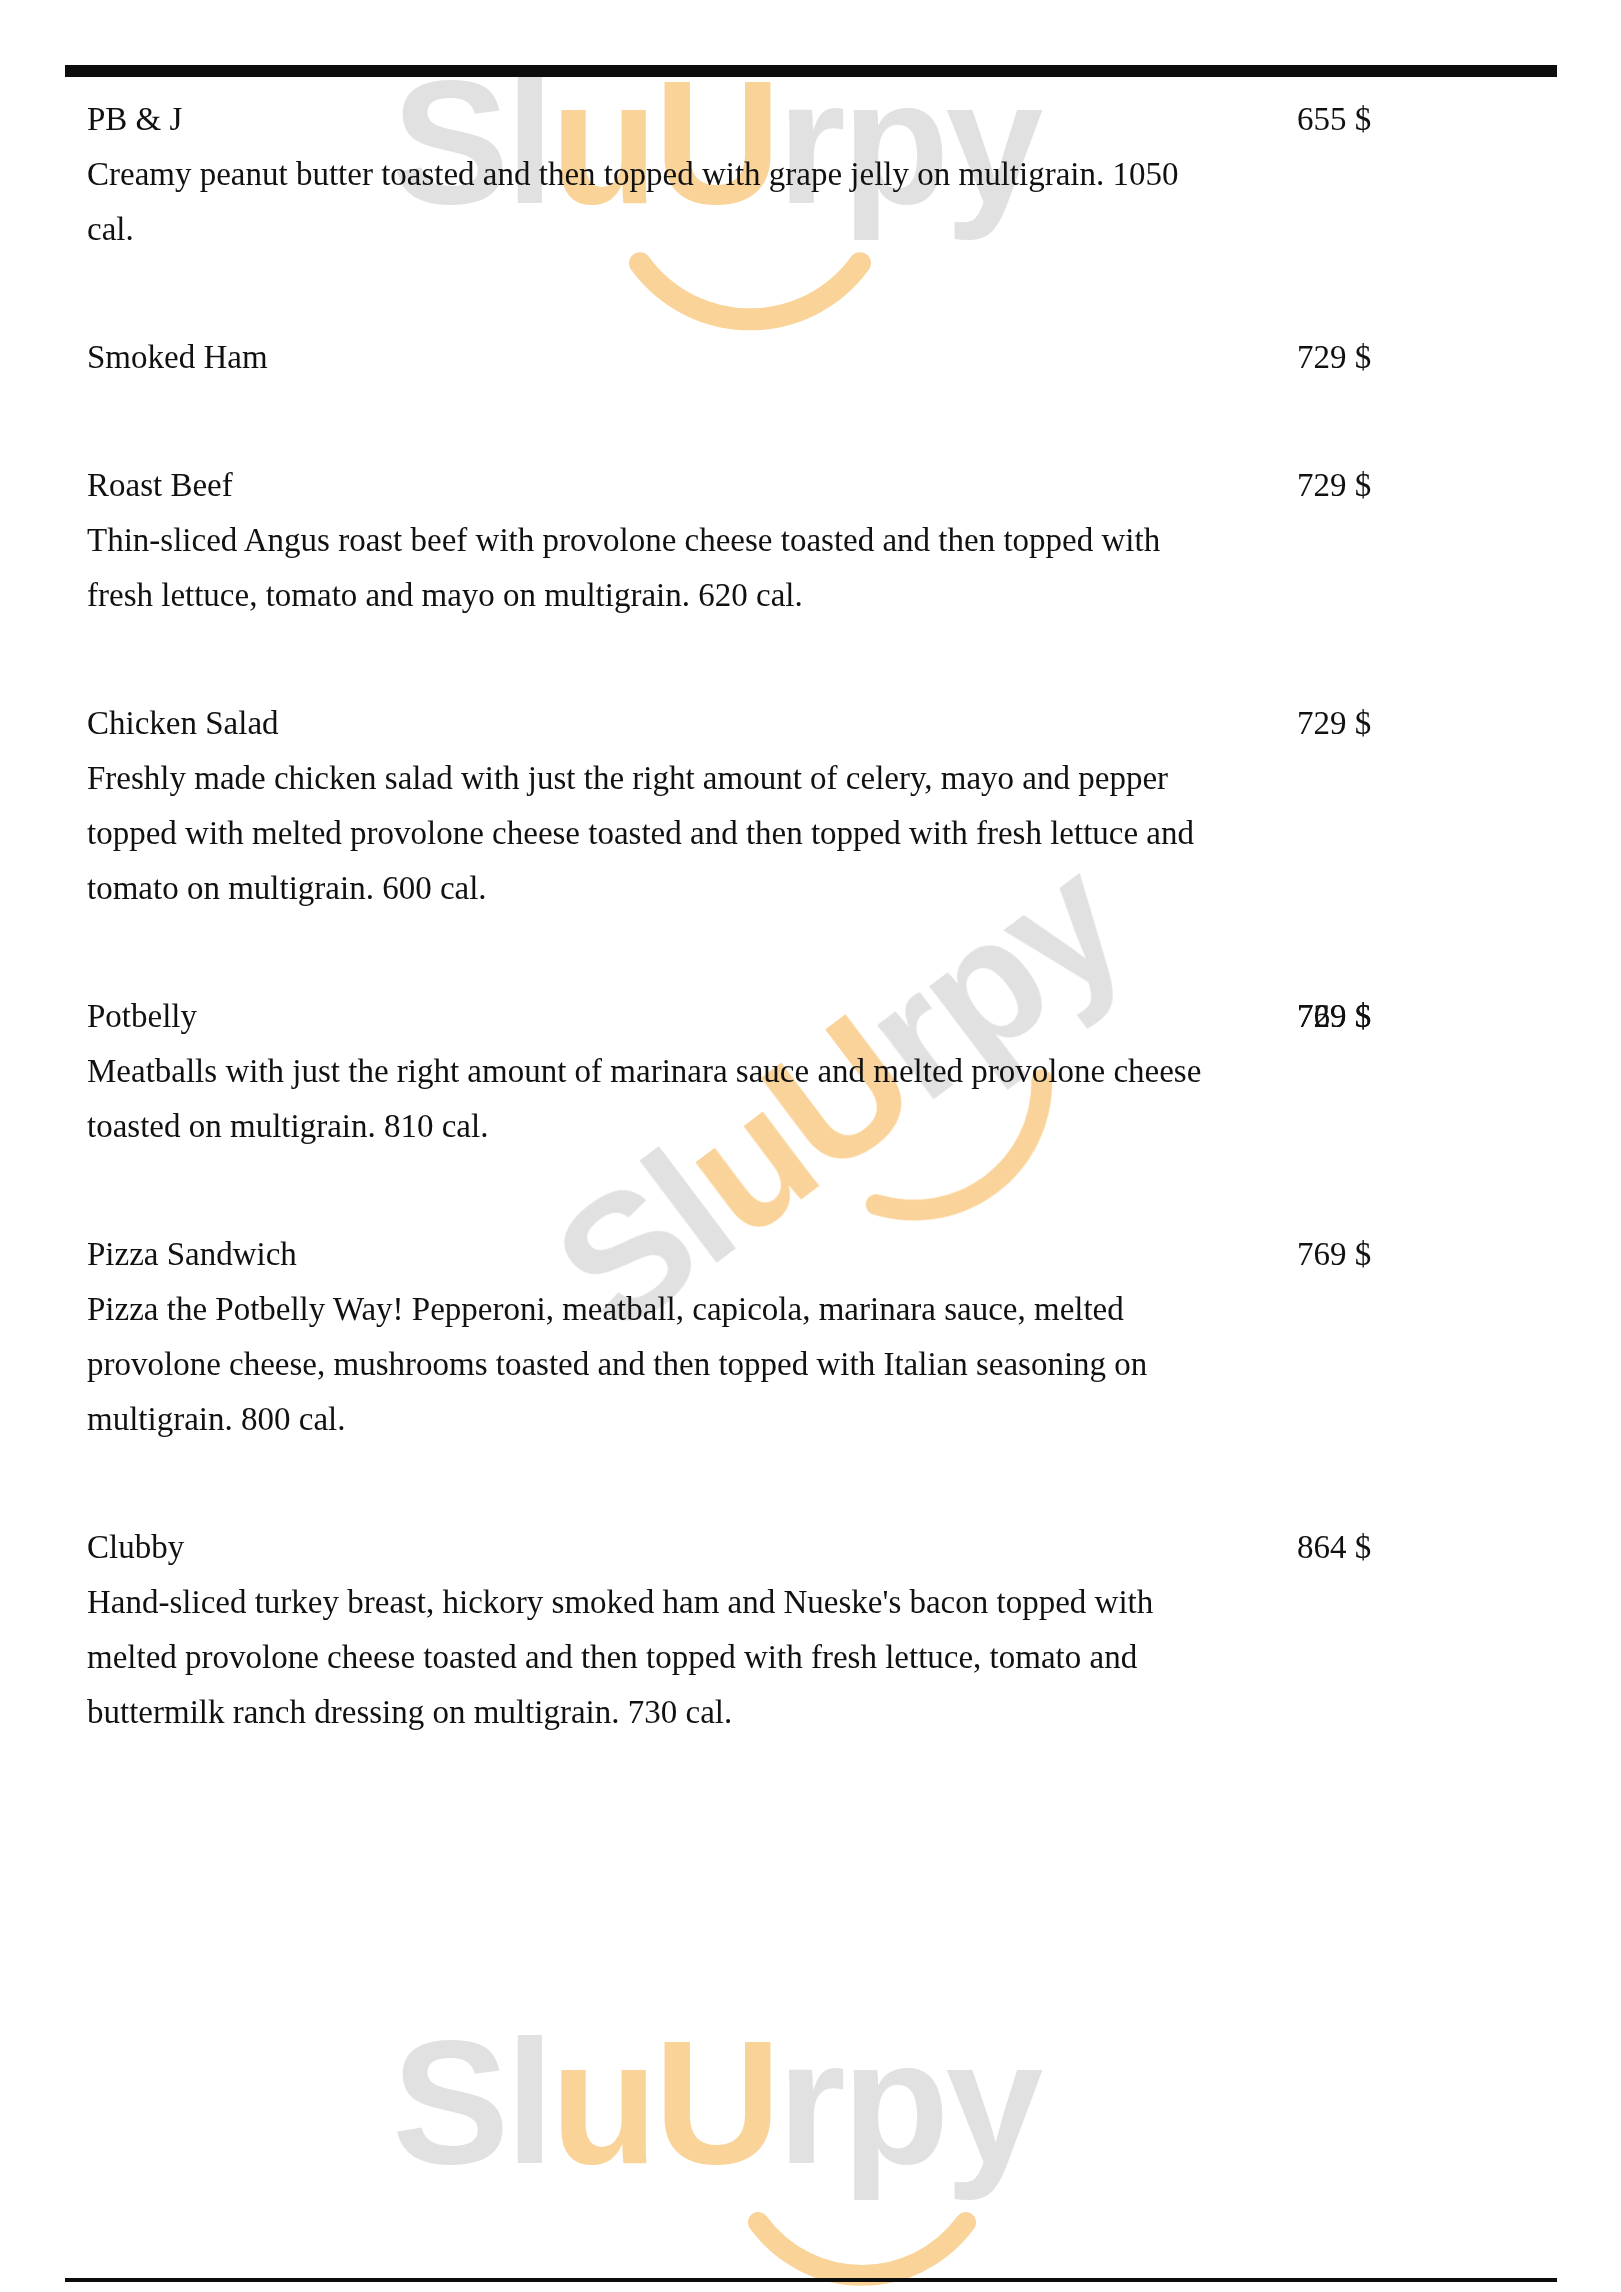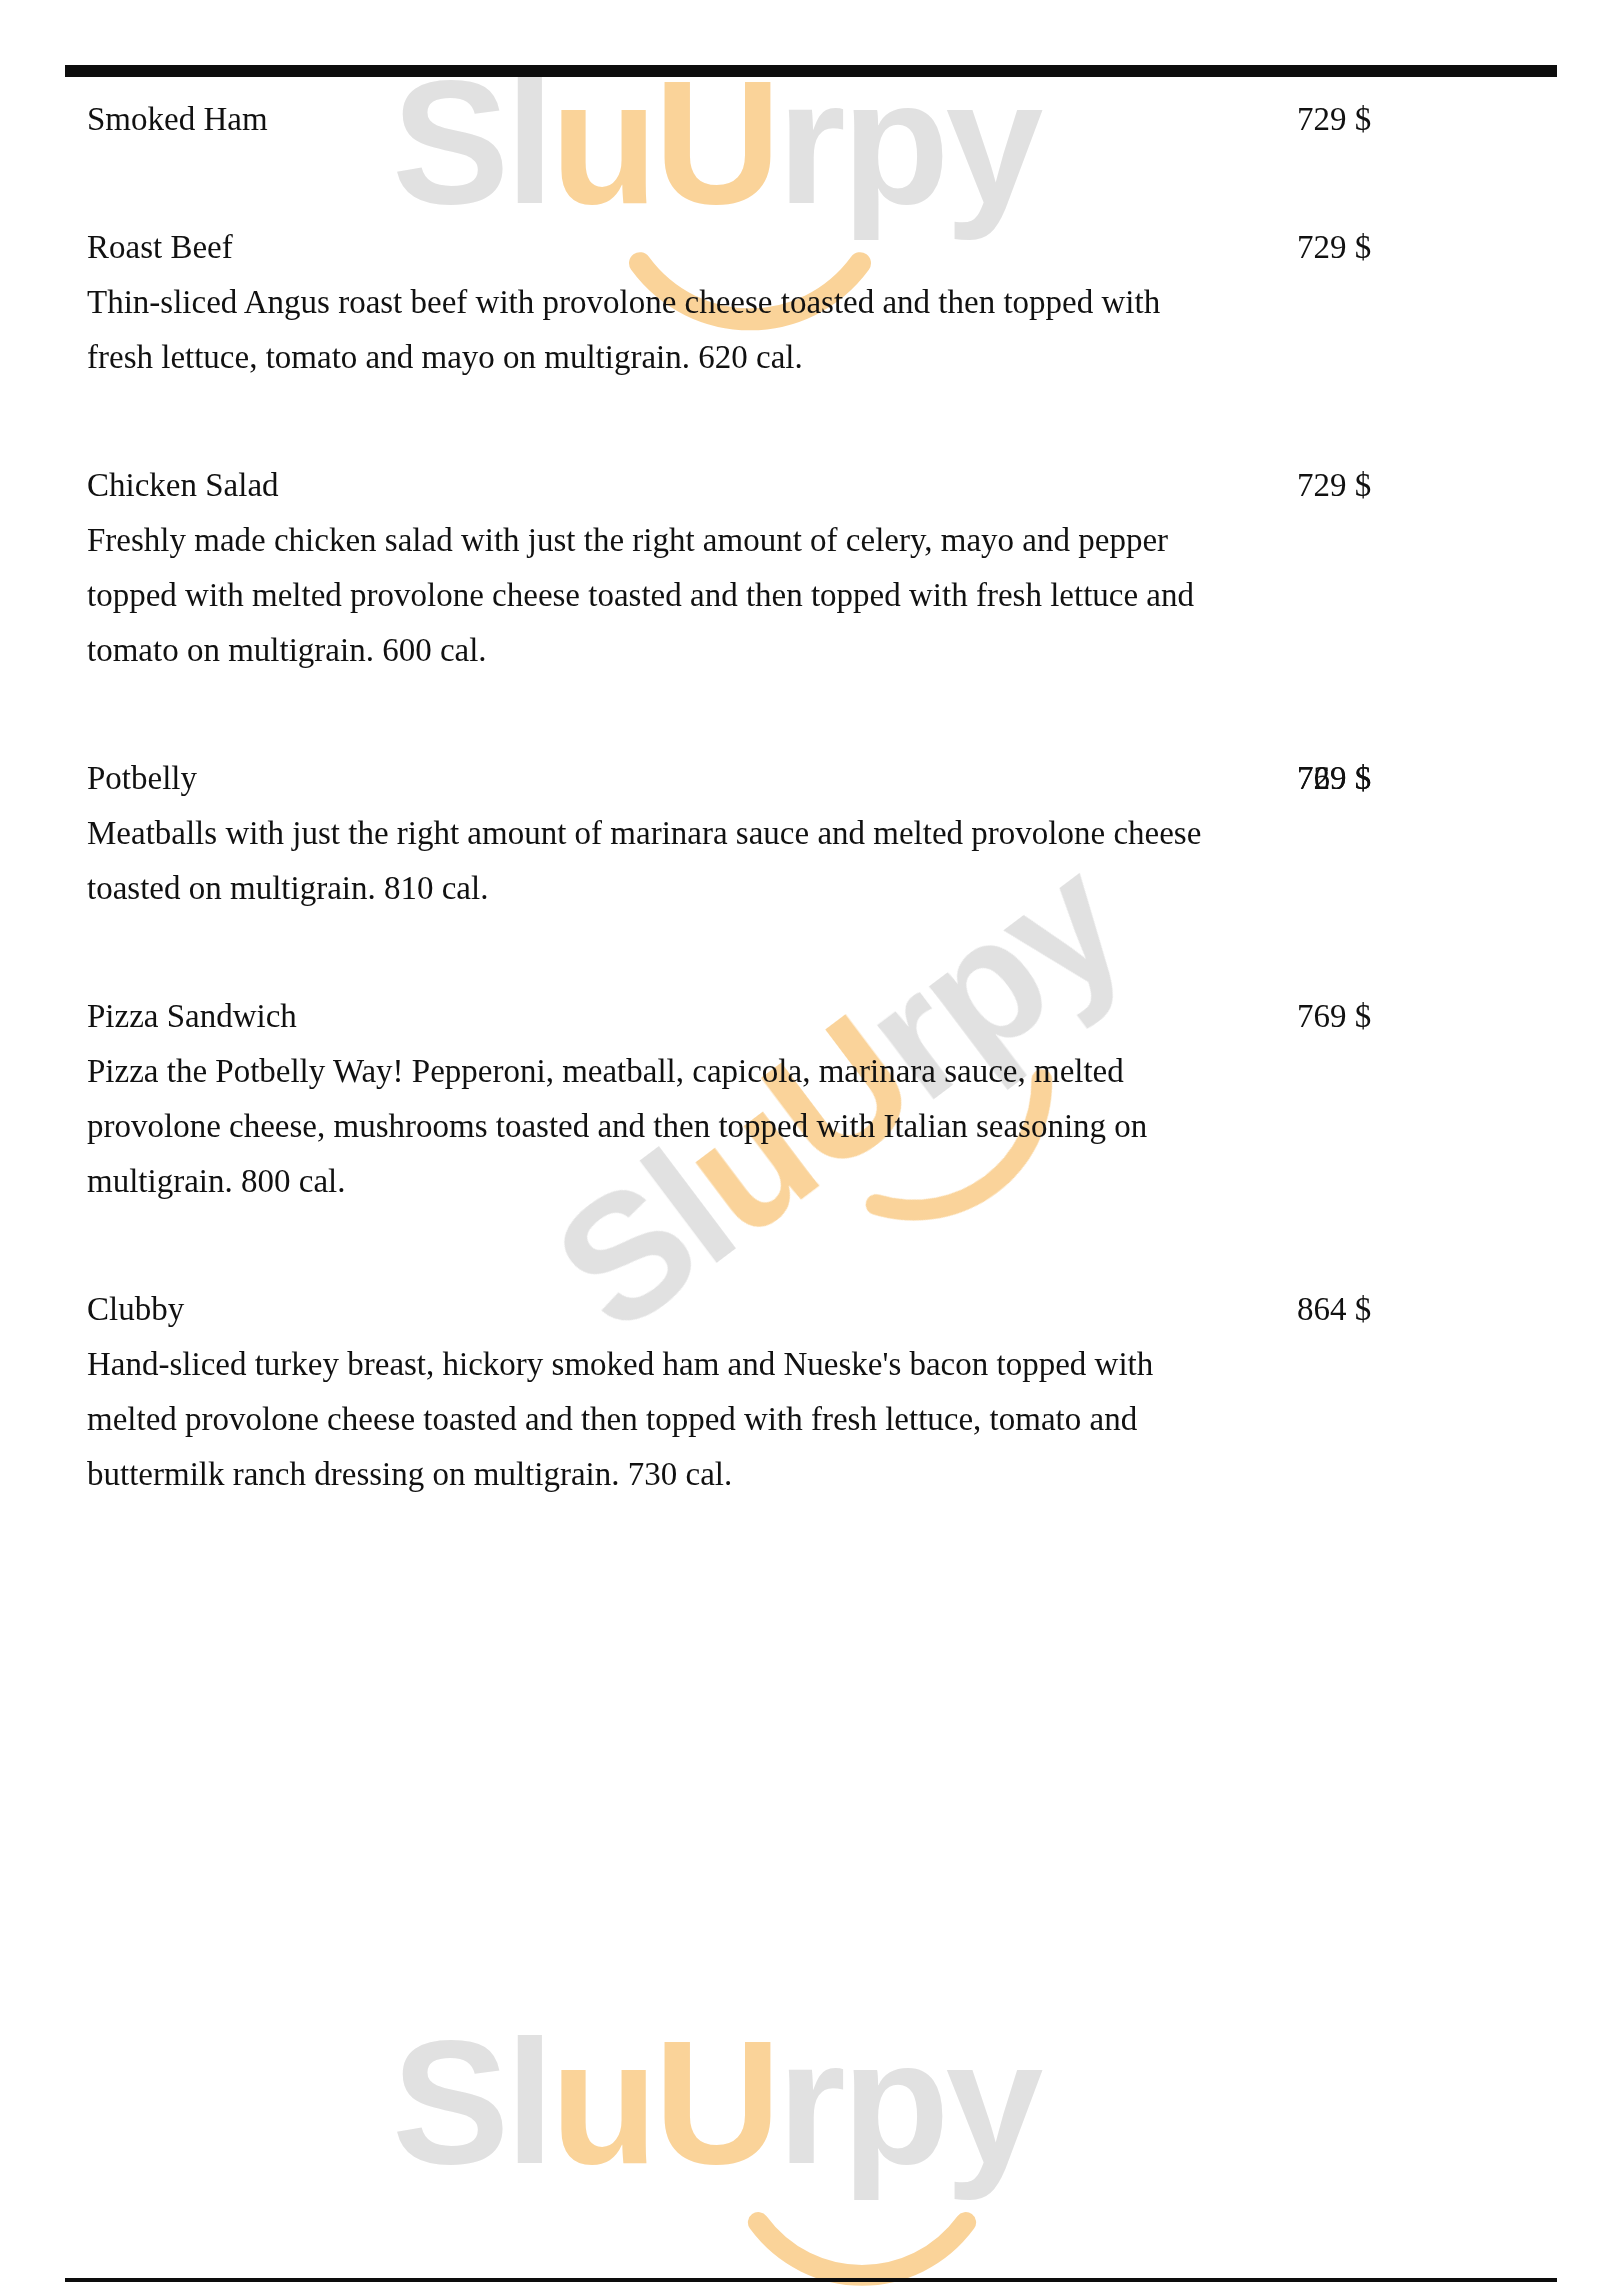--- a/index.html
+++ b/index.html
@@ -115,20 +115,25 @@
   <svg class="wm-smile" viewBox="0 0 120 40">
     <path d="M10 6 C 35 40, 85 40, 110 6" stroke="#f5a733" stroke-width="10" fill="none" stroke-linecap="round"></path>
   </svg>
 </div>
 
 <div class="top-rule"></div>
 <div class="bottom-rule"></div>
 
 <main class="menu-wrap">
   <section id="menu-list">
+  <article class="menu-item">
+    <h2 class="item-name">PB &amp; J</h2>
+    <span class="item-price">655 $</span>
+    <p class="item-desc">Creamy peanut butter toasted and then topped with grape jelly on multigrain. 1050 cal.</p>
+  </article>
 
   <article class="menu-item">
     <h2 class="item-name">Smoked Ham</h2>
     <span class="item-price">729 $</span>
   </article>
 
   <article class="menu-item">
     <h2 class="item-name">Roast Beef</h2>
     <span class="item-price">729 $</span>
     <p class="item-desc">Thin-sliced Angus roast beef with provolone cheese toasted and then topped with fresh lettuce, tomato and mayo on multigrain. 620 cal.</p>

